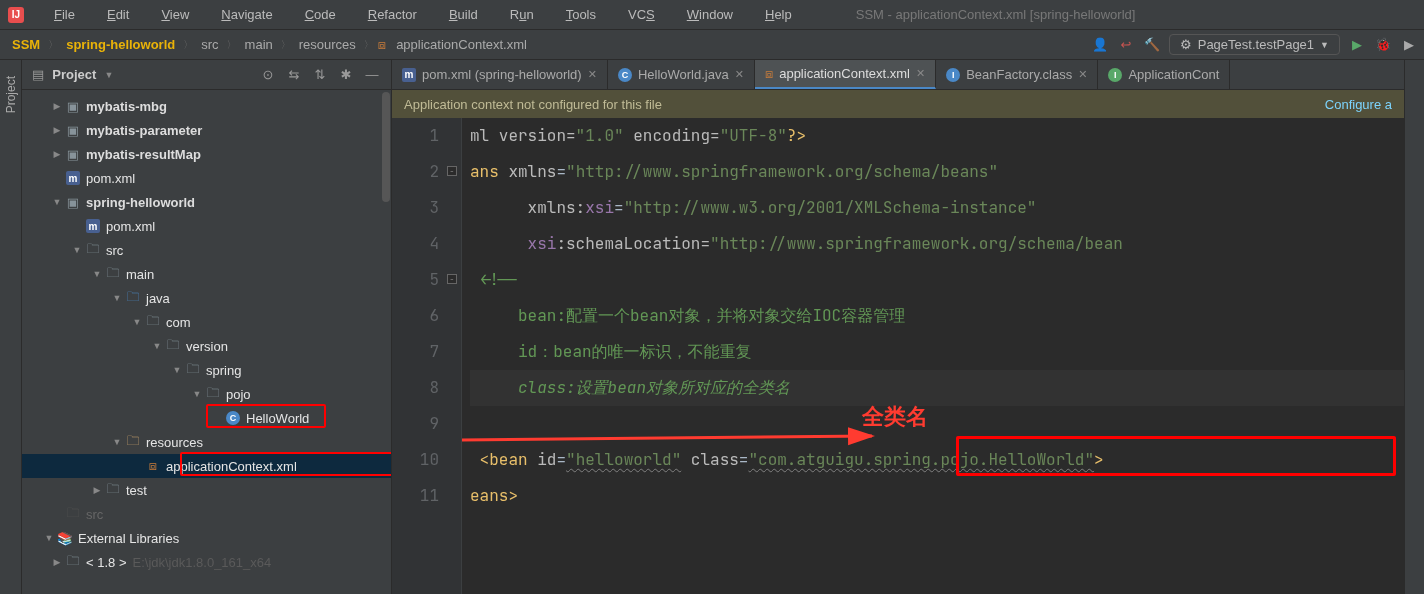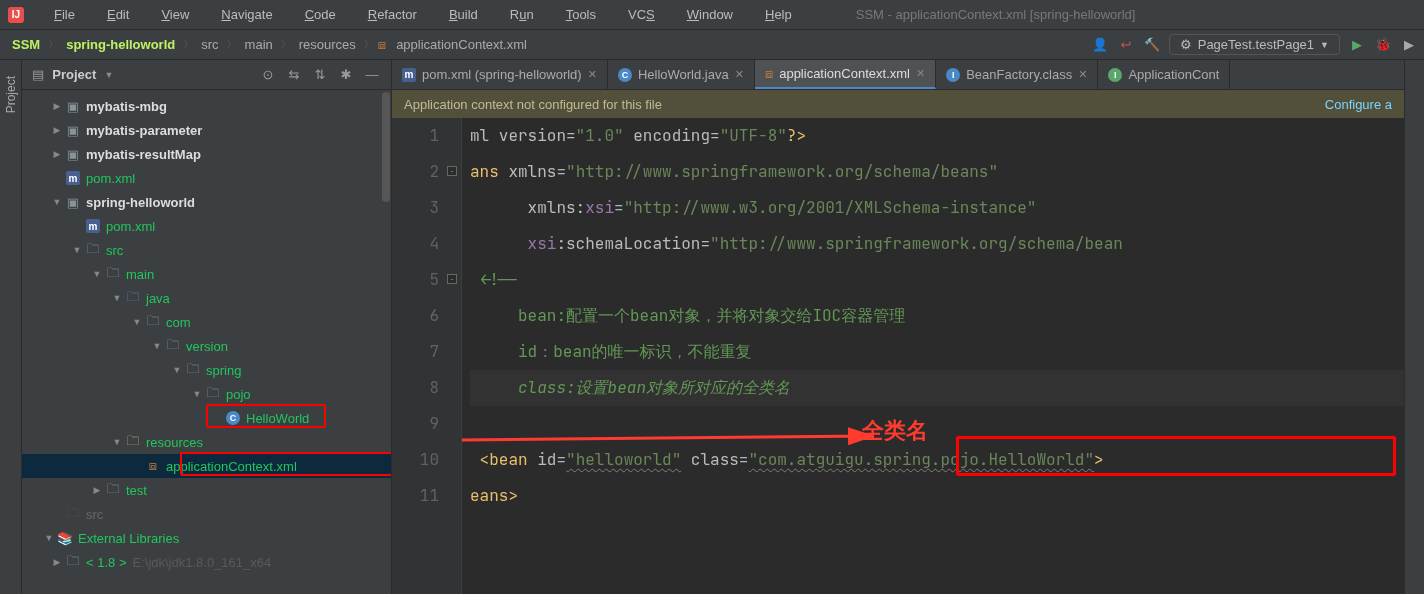--- a/index.html
+++ b/index.html
@@ -50,21 +50,21 @@
   display: flex;
   align-items: center;
   border-bottom: 1px solid #2b2b2b;
   padding: 0 6px;
 }
 .breadcrumbs { display: flex; align-items: center; gap: 2px; }
 .crumb {
   color: #aaaaaa;
   padding: 2px 6px;
 }
-.crumb.bold { font-weight: bold; color: #bef264; }
+.crumb.bold { font-weight: bold; color: #eab308; }
 .chev { color: #6a6a6a; font-size: 10px; }
 .toolbar-right {
   margin-left: auto;
   display: flex;
   align-items: center;
   gap: 8px;
 }
 .toolbar-icon { width:18px;height:18px;display:flex;align-items:center;justify-content:center;color:#aaaaaa; }
 .run-select {
   display: flex; align-items: center; gap: 6px;
@@ -133,21 +133,21 @@
   white-space: nowrap;
   cursor: pointer;
 }
 .tree-row.selected { background: #0d293e; }
 .tree-row .arrow { width: 14px; color: #888; font-size: 9px; text-align: center; }
 .tree-row .icon { width: 18px; display: flex; align-items: center; justify-content: center; margin-right: 4px; }
 .folder-icon { color: #87939a; }
 .m-icon { background:#486090;color:#fff;width:14px;height:14px;border-radius:2px;font-size:10px;font-weight:bold;display:flex;align-items:center;justify-content:center; }
 .c-icon { background:#4a88c7;color:#fff;width:14px;height:14px;border-radius:50%;font-size:9px;font-weight:bold;display:flex;align-items:center;justify-content:center; }
 .xml-icon { color:#c97c3a; }
-.tree-row .label { color: #22c55e; }
+.tree-row .label { color: #e5e5e5; }
 .tree-row .label.bold { font-weight: bold; color: #dddddd; }
 .tree-row .muted { color: #5a5a5a; margin-left: 6px; }
 
 .indent-1{padding-left:28px}.indent-2{padding-left:48px}.indent-3{padding-left:68px}
 .indent-4{padding-left:88px}.indent-5{padding-left:108px}.indent-6{padding-left:128px}
 .indent-7{padding-left:148px}.indent-8{padding-left:168px}.indent-9{padding-left:188px}
 
 .red-box { border: 2px solid #ff0000; border-radius: 2px; position: absolute; pointer-events: none; }
 
 .editor-area {
@@ -481,20 +481,20 @@
         <div class="cl"><span class="c-tag">eans&gt;</span></div>
 
         <svg class="arrow-svg" style="left:0;top:300px;width:520px;height:50px">
           <defs>
               <marker id="ah" markerWidth="10" markerHeight="10" refX="8" refY="3" orient="auto">
                 <path d="M0,0 L0,6 L9,3 z" fill="#ff3b30"></path>
               </marker>
             </defs>
           <line x1="0" y1="22" x2="410" y2="18" stroke="#ff3b30" stroke-width="3" marker-end="url(#ah)"></line>
         </svg>
-        <div class="annotation-label" style="left:400px;top:298px;font-size:22px">全类名</div>
+        <div class="annotation-label" style="left:400px;top:284px;font-size:22px">全类名</div>
         <div class="red-box" style="left:494px;top:318px;width:440px;height:40px;border-width:3px"></div>
       </div>
     </div>
   </div>
 
   <div class="right-gutter"></div>
 </div>
 
 </body></html>

